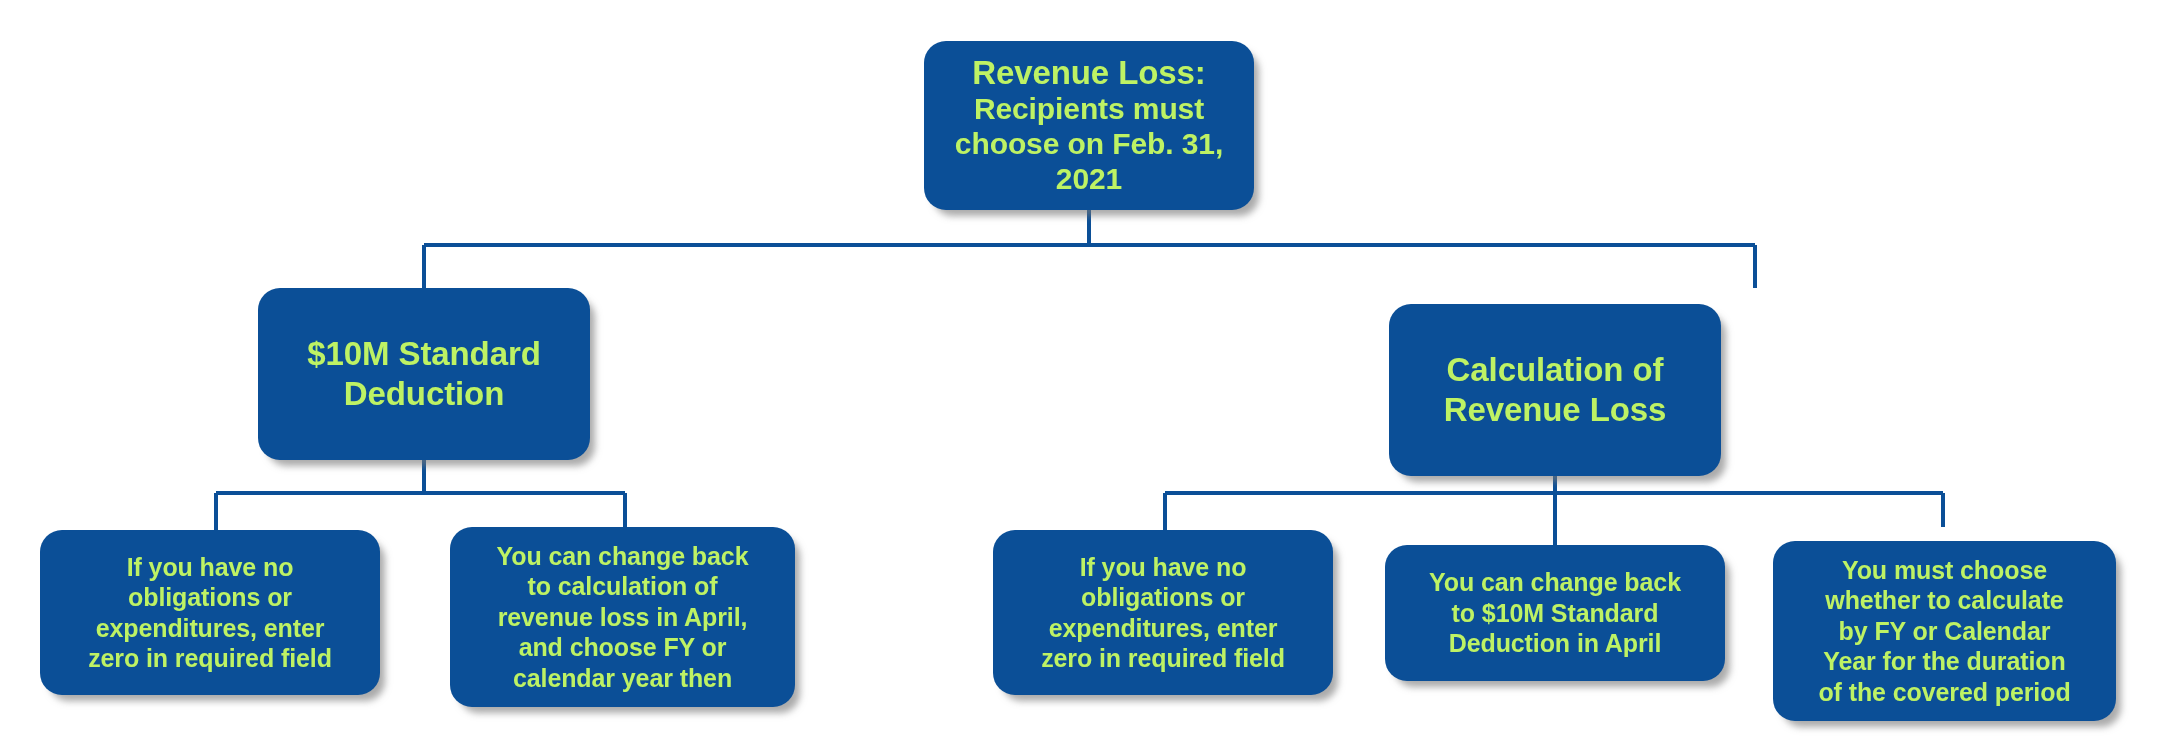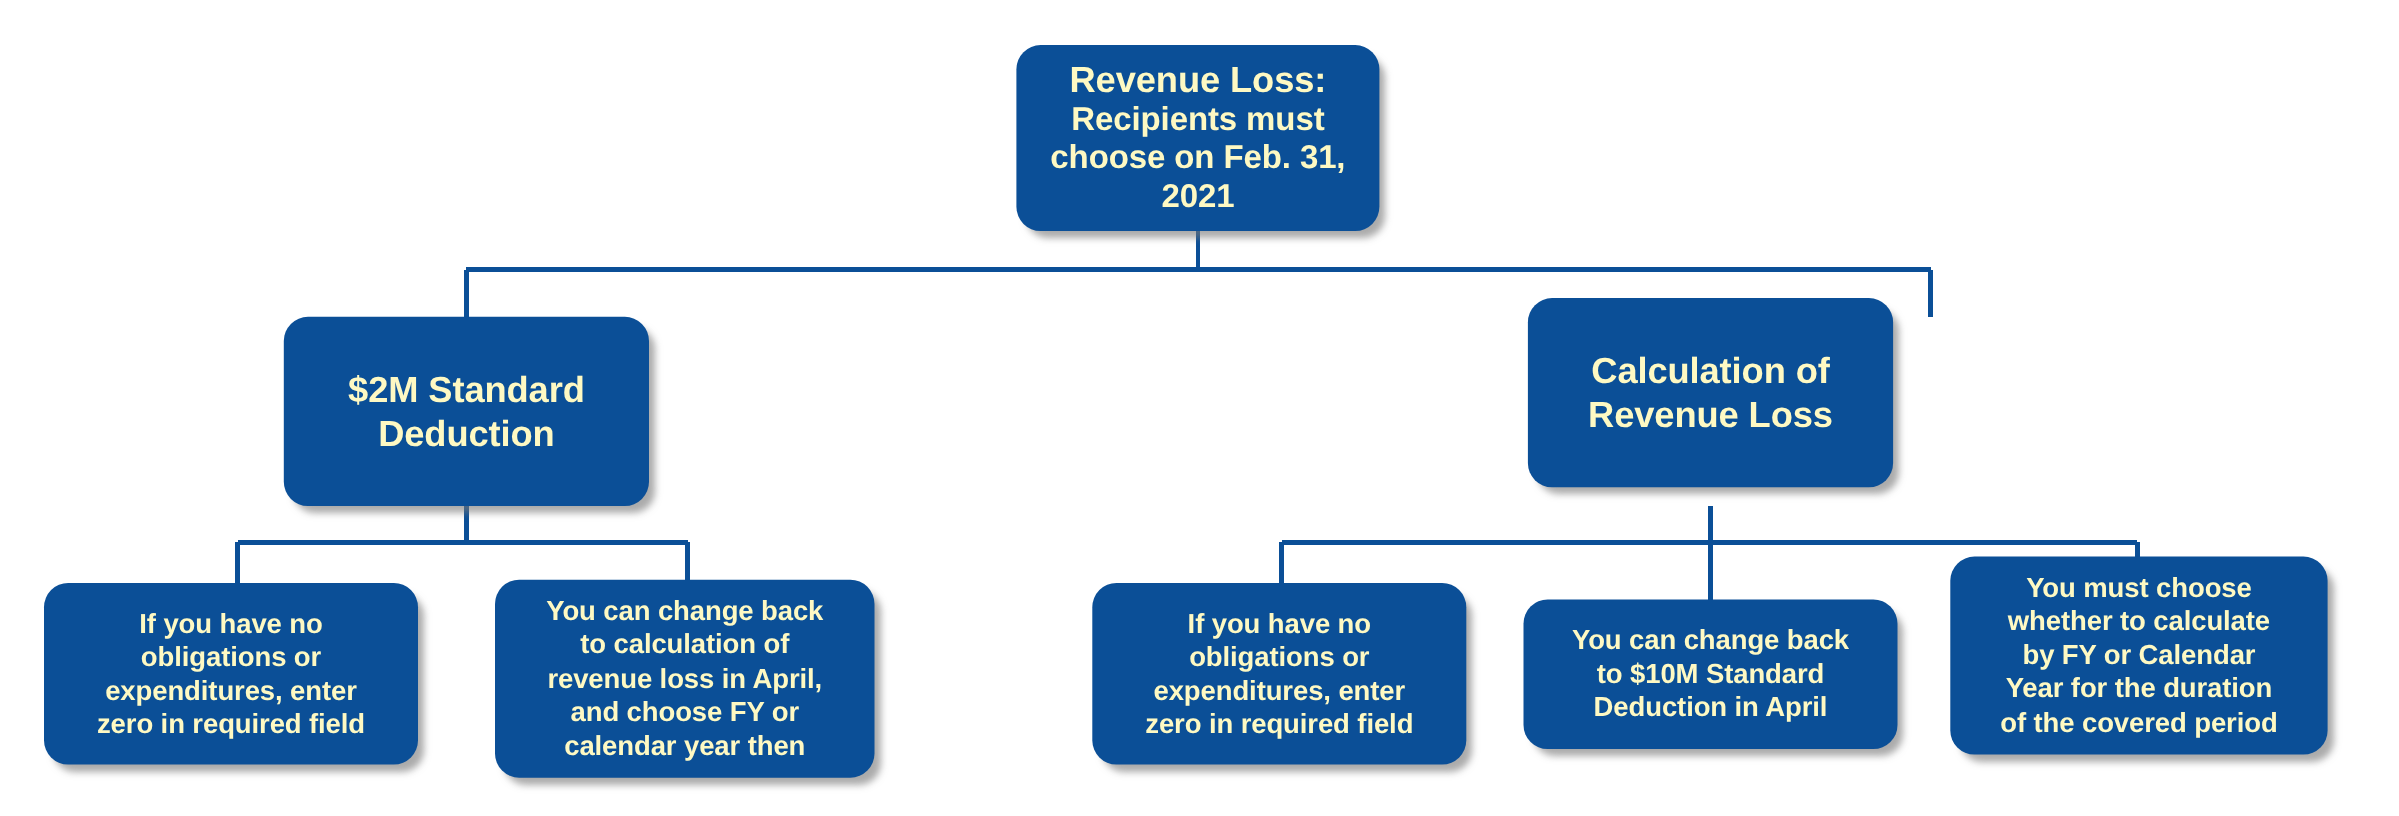--- a/index.html
+++ b/index.html
@@ -24,21 +24,21 @@
     top: 0;
     width: 2181px;
     height: 742px;
     pointer-events: none;
   }
   .node {
     position: absolute;
     box-sizing: border-box;
     background: #0b4f97;
     border-radius: 22px;
-    color: #fef9c3;
+    color: #bef264;
     display: flex;
     align-items: center;
     justify-content: center;
     text-align: center;
     font-weight: bold;
     line-height: 1.16;
     letter-spacing: -0.1px;
     padding: 4px 10px;
     box-shadow: 7px 8px 7px -2px rgba(120,120,120,0.62);
     -webkit-font-smoothing: antialiased;
@@ -94,25 +94,25 @@
     </g>
   </svg>
 
   <div class="node node-root" style="left:924px; top:41px; width:330px; height:169px;">
     <span class="node-text"><span class="title-line">Revenue Loss:</span><span style="white-space: pre-line;">Recipients must
 choose on Feb. 31,
 2021</span></span>
   </div>
 
   <div class="node node-level2" style="left:258px; top:288px; width:332px; height:172px;">
-    <span class="node-text">$2M Standard
+    <span class="node-text">$10M Standard
 Deduction</span>
   </div>
 
-  <div class="node node-level2" style="left:1389px; top:271px; width:332px; height:172px;">
+  <div class="node node-level2" style="left:1389px; top:304px; width:332px; height:172px;">
     <span class="node-text">Calculation of
 Revenue Loss</span>
   </div>
 
   <div class="node node-leaf" style="left:40px; top:530px; width:340px; height:165px;">
     <span class="node-text">If you have no
 obligations or
 expenditures, enter
 zero in required field</span>
   </div>
@@ -131,21 +131,21 @@
 expenditures, enter
 zero in required field</span>
   </div>
 
   <div class="node node-leaf" style="left:1385px; top:545px; width:340px; height:136px;">
     <span class="node-text">You can change back
 to $10M Standard
 Deduction in April</span>
   </div>
 
-  <div class="node node-leaf-wide" style="left:1773px; top:506px; width:343px; height:180px;">
+  <div class="node node-leaf-wide" style="left:1773px; top:541px; width:343px; height:180px;">
     <span class="node-text">You must choose
 whether to calculate
 by FY or Calendar
 Year for the duration
 of the covered period</span>
   </div>
 
 </div>
 
 </body></html>

